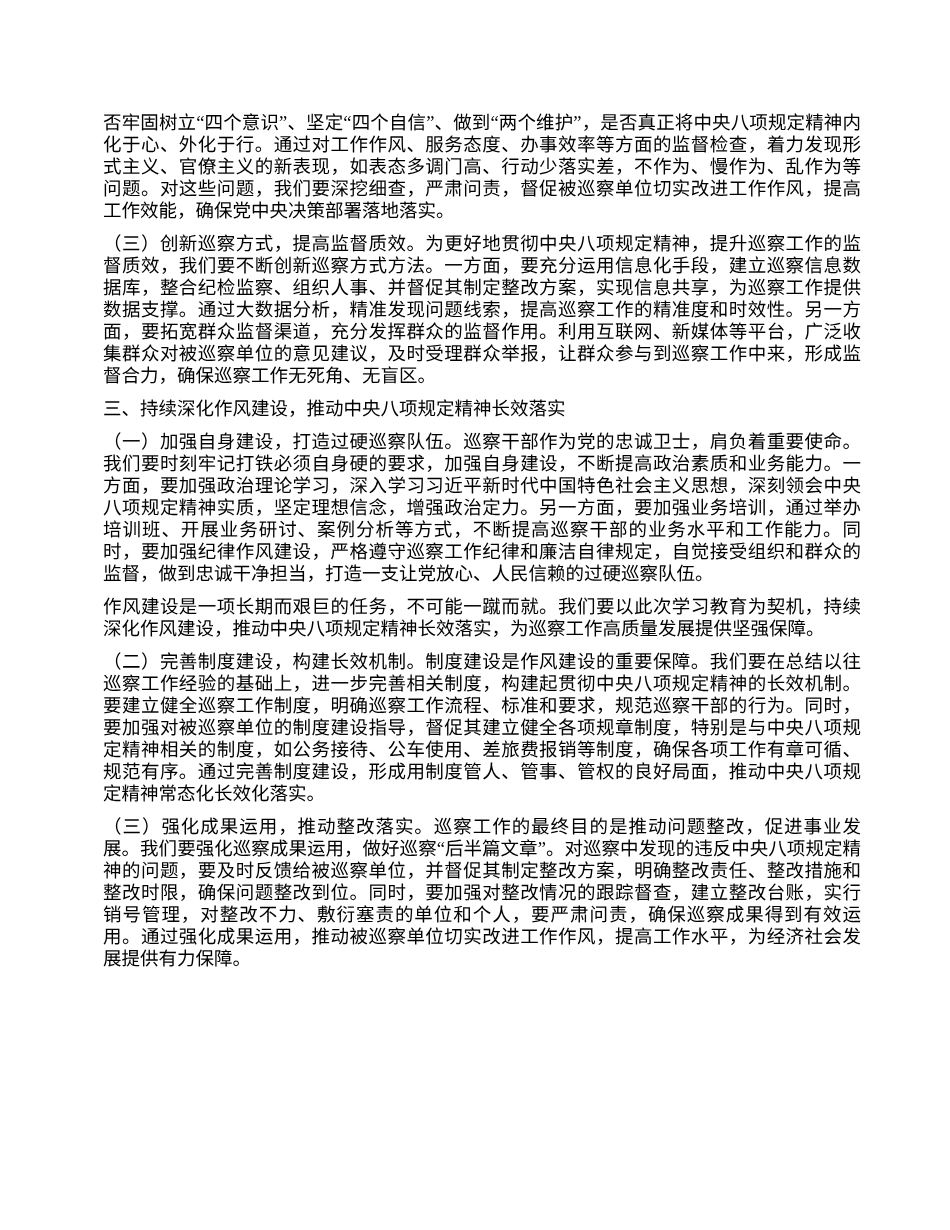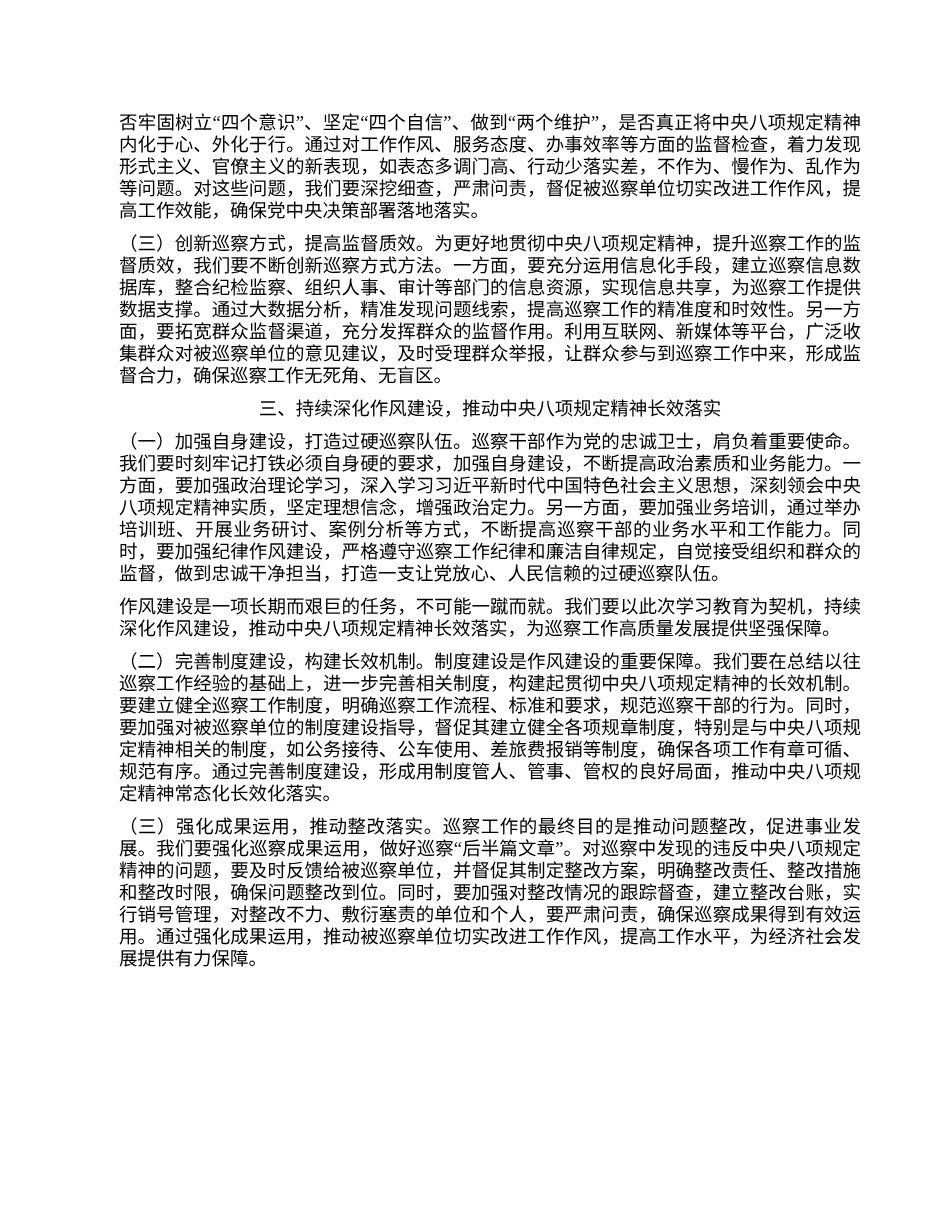--- a/index.html
+++ b/index.html
@@ -18,38 +18,38 @@
     position: absolute;
     left: 103px;
     top: 112px;
     width: 758px;
     font-family: "Liberation Serif", "DejaVu Serif", serif;
     font-size: 18.5px;
     line-height: 22px;
     color: #000000;
   }
   .content p {
-    margin: 0 0 11px 16px;
+    margin: 0 0 11px 0;
     text-align: justify;
     text-justify: inter-ideograph;
     word-break: break-all;
   }
   .content p:last-child {
     margin-bottom: 0;
   }
   .content p.heading {
-    text-align: center;
+    text-align: left;
   }
 </style>
 </head>
 <body>
 
 <div class="page">
   <div class="content">
     <p>否牢固树立“四个意识”、坚定“四个自信”、做到“两个维护”，是否真正将中央八项规定精神内化于心、外化于行。通过对工作作风、服务态度、办事效率等方面的监督检查，着力发现形式主义、官僚主义的新表现，如表态多调门高、行动少落实差，不作为、慢作为、乱作为等问题。对这些问题，我们要深挖细查，严肃问责，督促被巡察单位切实改进工作作风，提高工作效能，确保党中央决策部署落地落实。</p>
-    <p>（三）创新巡察方式，提高监督质效。为更好地贯彻中央八项规定精神，提升巡察工作的监督质效，我们要不断创新巡察方式方法。一方面，要充分运用信息化手段，建立巡察信息数据库，整合纪检监察、组织人事、审计等部门的信息资源，实现信息共享，为巡察工作提供数据支撑。通过大数据分析，精准发现问题线索，提高巡察工作的精准度和时效性。另一方面，要拓宽群众监督渠道，充分发挥群众的监督作用。利用互联网、新媒体等平台，广泛收集群众对被巡察单位的意见建议，及时受理群众举报，让群众参与到巡察工作中来，形成监督合力，确保巡察工作无死角、无盲区。</p>
+    <p>（三）创新巡察方式，提高监督质效。为更好地贯彻中央八项规定精神，提升巡察工作的监督质效，我们要不断创新巡察方式方法。一方面，要充分运用信息化手段，建立巡察信息数据库，整合纪检监察、组织人事、并督促其制定整改方案，实现信息共享，为巡察工作提供数据支撑。通过大数据分析，精准发现问题线索，提高巡察工作的精准度和时效性。另一方面，要拓宽群众监督渠道，充分发挥群众的监督作用。利用互联网、新媒体等平台，广泛收集群众对被巡察单位的意见建议，及时受理群众举报，让群众参与到巡察工作中来，形成监督合力，确保巡察工作无死角、无盲区。</p>
     <p class="heading">三、持续深化作风建设，推动中央八项规定精神长效落实</p>
     <p>（一）加强自身建设，打造过硬巡察队伍。巡察干部作为党的忠诚卫士，肩负着重要使命。我们要时刻牢记打铁必须自身硬的要求，加强自身建设，不断提高政治素质和业务能力。一方面，要加强政治理论学习，深入学习习近平新时代中国特色社会主义思想，深刻领会中央八项规定精神实质，坚定理想信念，增强政治定力。另一方面，要加强业务培训，通过举办培训班、开展业务研讨、案例分析等方式，不断提高巡察干部的业务水平和工作能力。同时，要加强纪律作风建设，严格遵守巡察工作纪律和廉洁自律规定，自觉接受组织和群众的监督，做到忠诚干净担当，打造一支让党放心、人民信赖的过硬巡察队伍。</p>
     <p>作风建设是一项长期而艰巨的任务，不可能一蹴而就。我们要以此次学习教育为契机，持续深化作风建设，推动中央八项规定精神长效落实，为巡察工作高质量发展提供坚强保障。</p>
     <p>（二）完善制度建设，构建长效机制。制度建设是作风建设的重要保障。我们要在总结以往巡察工作经验的基础上，进一步完善相关制度，构建起贯彻中央八项规定精神的长效机制。要建立健全巡察工作制度，明确巡察工作流程、标准和要求，规范巡察干部的行为。同时，要加强对被巡察单位的制度建设指导，督促其建立健全各项规章制度，特别是与中央八项规定精神相关的制度，如公务接待、公车使用、差旅费报销等制度，确保各项工作有章可循、规范有序。通过完善制度建设，形成用制度管人、管事、管权的良好局面，推动中央八项规定精神常态化长效化落实。</p>
     <p>（三）强化成果运用，推动整改落实。巡察工作的最终目的是推动问题整改，促进事业发展。我们要强化巡察成果运用，做好巡察“后半篇文章”。对巡察中发现的违反中央八项规定精神的问题，要及时反馈给被巡察单位，并督促其制定整改方案，明确整改责任、整改措施和整改时限，确保问题整改到位。同时，要加强对整改情况的跟踪督查，建立整改台账，实行销号管理，对整改不力、敷衍塞责的单位和个人，要严肃问责，确保巡察成果得到有效运用。通过强化成果运用，推动被巡察单位切实改进工作作风，提高工作水平，为经济社会发展提供有力保障。</p>
   </div>
 </div>
 
 </body></html>

